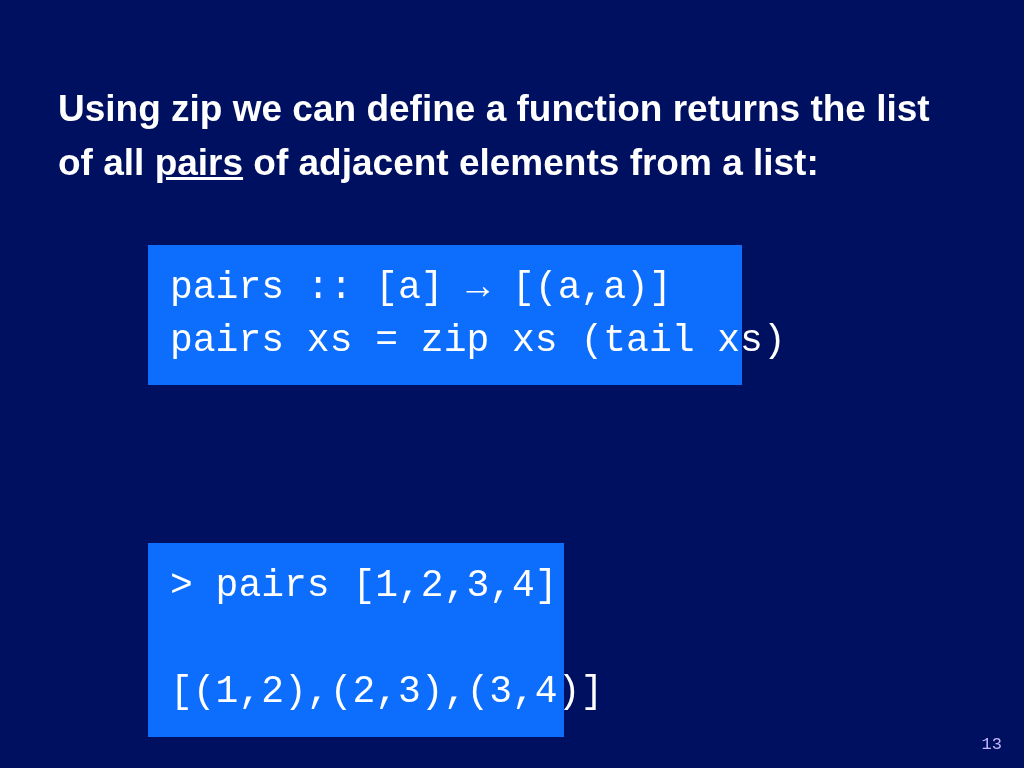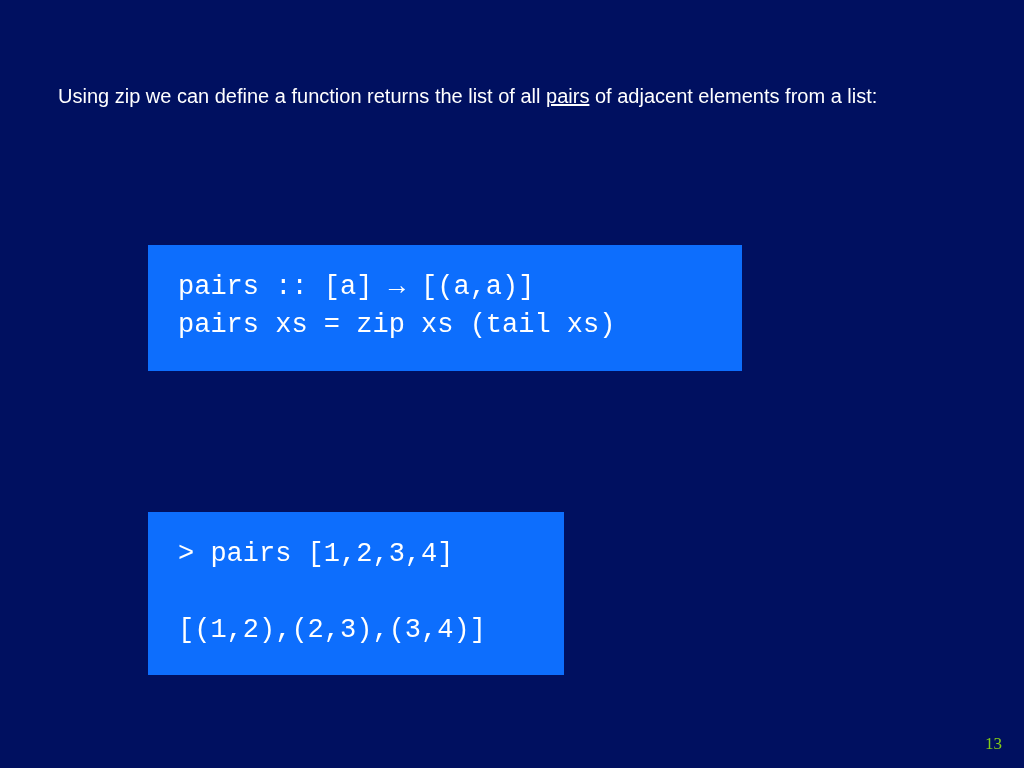--- a/index.html
+++ b/index.html
@@ -14,23 +14,24 @@
     position: relative;
   }
   .slide {
     position: relative;
     width: 1024px;
     height: 768px;
     box-sizing: border-box;
   }
   .para {
     position: absolute;
-    font-size: 20px;
+    font-size: 37px;
     line-height: 1.45;
     color: #ffffff;
+    font-weight: bold;
   }
   .para1 {
     left: 58px;
     top: 82px;
     width: 900px;
   }
   .para2 {
     left: 58px;
     top: 434px;
     width: 900px;
@@ -38,44 +39,44 @@
   .underline {
     text-decoration: underline;
   }
   .codebox {
     position: absolute;
     background: #0d6efd;
     padding: 8px 14px 10px 14px;
     box-sizing: border-box;
   }
   .codebox pre {
-    margin: 16px;
+    margin: 8px;
     font-family: "Courier New", Courier, monospace;
-    font-size: 27px;
+    font-size: 38px;
     line-height: 1.4;
     color: #ffffff;
     white-space: pre;
   }
   .code1 {
     left: 148px;
     top: 245px;
     width: 594px;
   }
   .code2 {
     left: 148px;
-    top: 512px;
+    top: 543px;
     width: 416px;
   }
   .pagenum {
     position: absolute;
     right: 22px;
     bottom: 14px;
     font-size: 17px;
-    color: #84cc16;
-    font-family: Liberation Serif, serif;
+    color: #c4b5fd;
+    font-family: Liberation Mono, monospace;
   }
 </style>
 </head>
 <body>
 
 <div class="slide">
 
   <div class="para para1">
     <span>Using zip we can define a function returns the list of all </span><span class="underline">pairs</span><span> of adjacent elements from a list:</span>
   </div>

